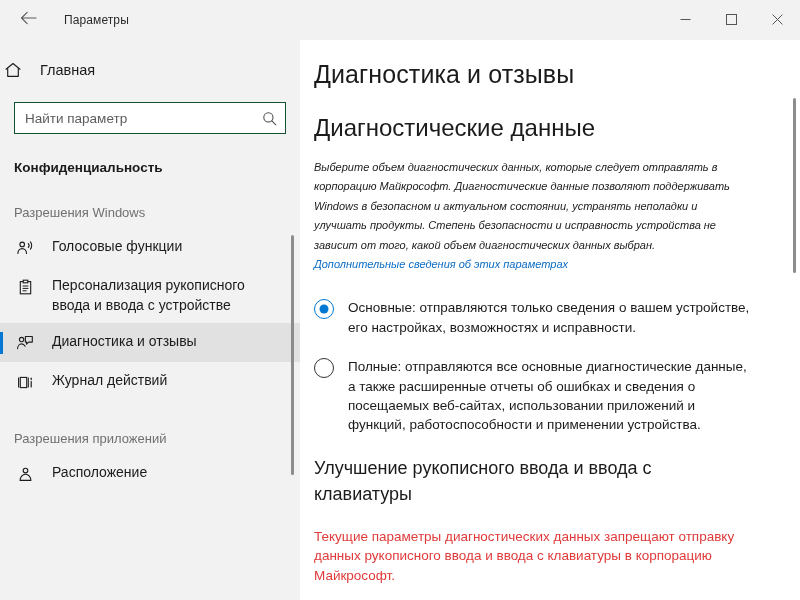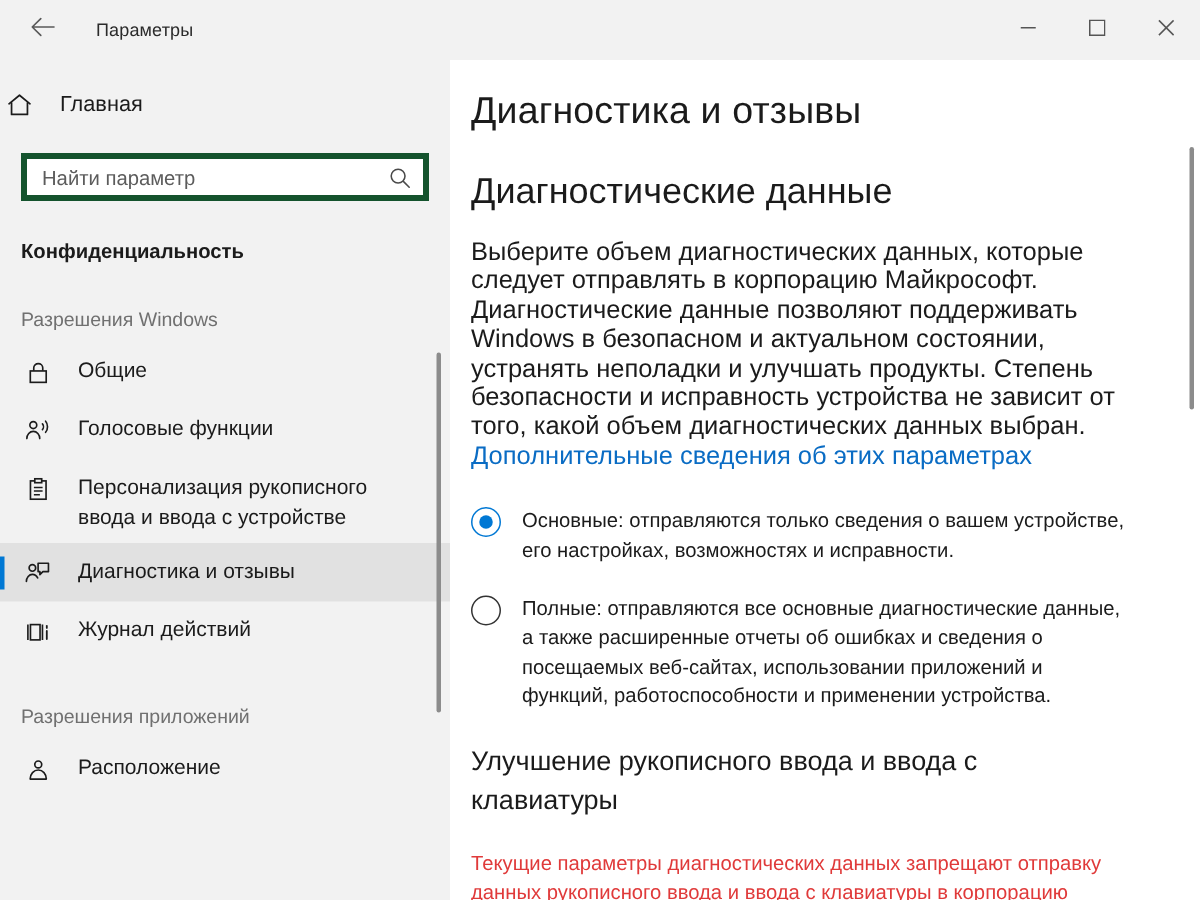--- a/index.html
+++ b/index.html
@@ -95,21 +95,21 @@
   .home-row .lbl {
     font-size: 14.5px;
     color: #1b1b1b;
     margin-left: 16px;
     white-space: nowrap;
   }
 
   .search-wrap { padding: 14px 14px 0 14px; }
   .searchbox {
     height: 32px;
-    border: 4px solid #14532d;
+    border: 1px solid #14532d;
     background: #ffffff;
     display: flex;
     align-items: center;
     padding: 0 8px 0 10px;
   }
   .searchbox input {
     flex: 1 1 auto;
     border: none;
     outline: none;
     font-family: inherit;
@@ -206,24 +206,25 @@
     margin-bottom: 26px;
   }
   .sec-title {
     font-size: 24px;
     font-weight: normal;
     color: #1b1b1b;
     line-height: 24px;
     margin-bottom: 18px;
   }
   .para {
-    font-size: 17px;
+    font-size: 11px;
     line-height: 19.4px;
     color: #1b1b1b;
     max-width: 430px;
+    font-style: italic;
   }
   .link {
     color: #0a6cc4;
     text-decoration: none;
     cursor: pointer;
   }
 
   .radio-group { margin-top: 24px; }
   .radio-row {
     display: flex;
@@ -358,29 +359,20 @@
           </span>
         </div>
       </div>
 
       <div class="category">Конфиденциальность</div>
 
       <div class="group-head">Разрешения Windows</div>
 
       <div class="nav-list">
 
-        <div class="nav-item">
-          <span class="ico">
-            <svg width="17" height="17" viewBox="0 0 17 17" fill="none" aria-hidden="true">
-              <rect x="3.2" y="7.3" width="10.6" height="7.6" stroke="currentColor" stroke-width="1.1"></rect>
-              <path d="M5.5 7.2V5.2C5.5 3.6 6.85 2.4 8.5 2.4C10.15 2.4 11.5 3.6 11.5 5.2V7.2" stroke="currentColor" stroke-width="1.1"></path>
-            </svg>
-          </span>
-          <span class="lbl">Общие</span>
-        </div>
 
         <div class="nav-item">
           <span class="ico">
             <svg width="18" height="18" viewBox="0 0 18 18" fill="none" aria-hidden="true">
               <circle cx="6.2" cy="5.4" r="2.3" stroke="currentColor" stroke-width="1.1"></circle>
               <path d="M1.9 14.4C1.9 11.7 3.8 9.6 6.2 9.6C8.6 9.6 10.5 11.7 10.5 14.4" stroke="currentColor" stroke-width="1.1" stroke-linecap="round"></path>
               <path d="M12.3 4.6C13.2 5.6 13.2 7.4 12.3 8.4" stroke="currentColor" stroke-width="1.1" stroke-linecap="round"></path>
               <path d="M14.4 2.8C16.1 4.7 16.1 8.3 14.4 10.2" stroke="currentColor" stroke-width="1.1" stroke-linecap="round"></path>
             </svg>
           </span>

